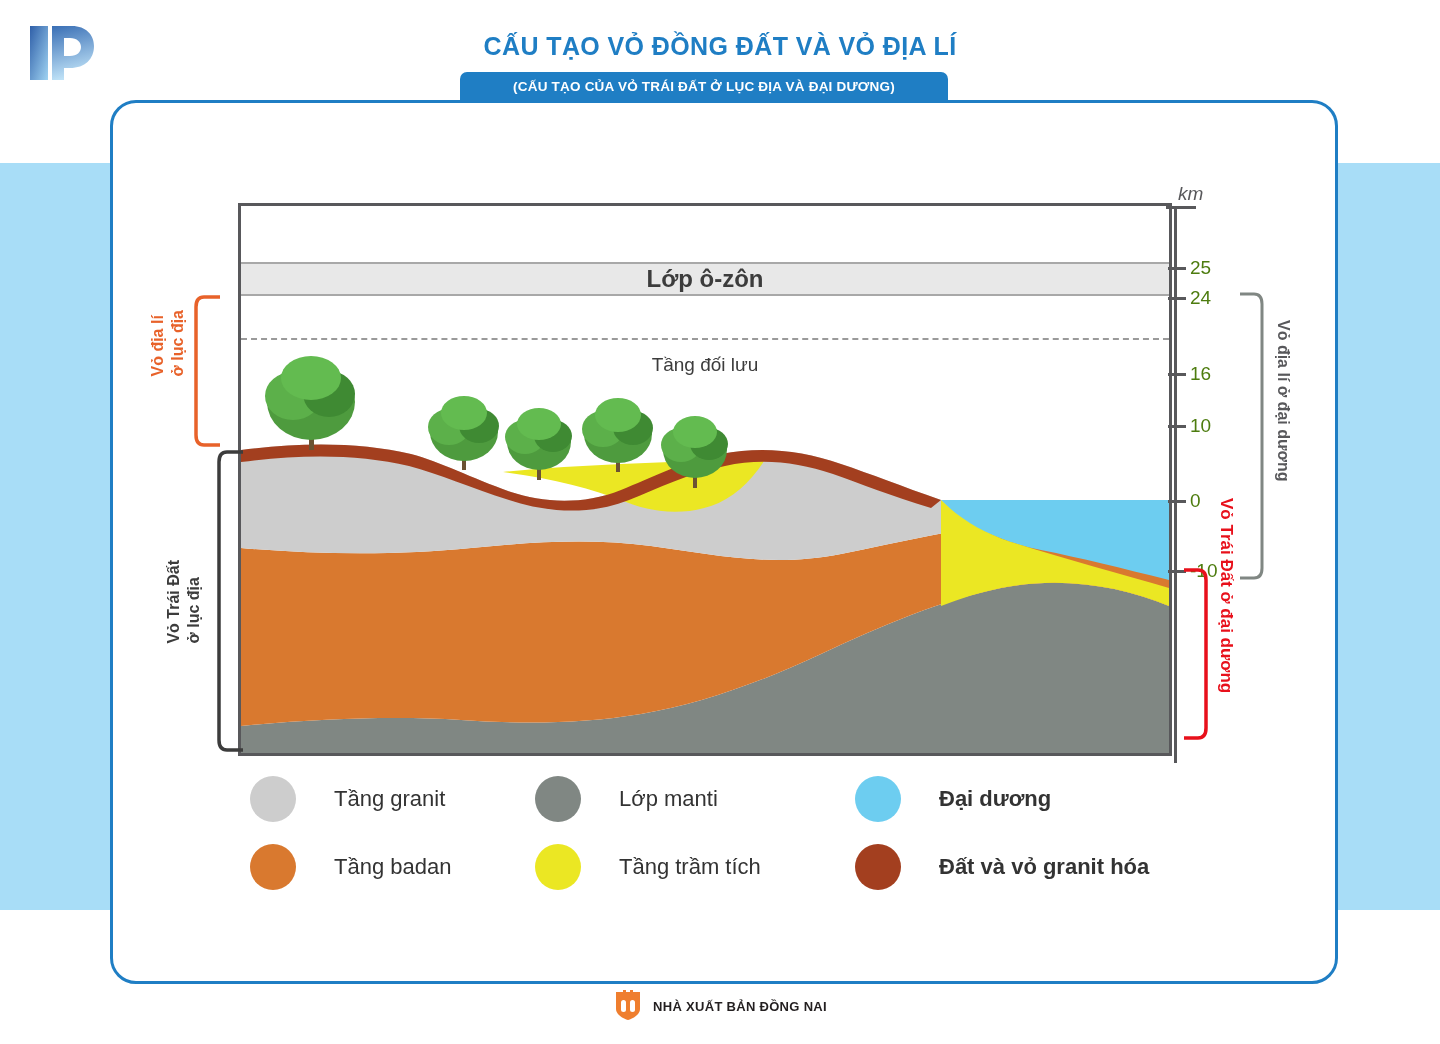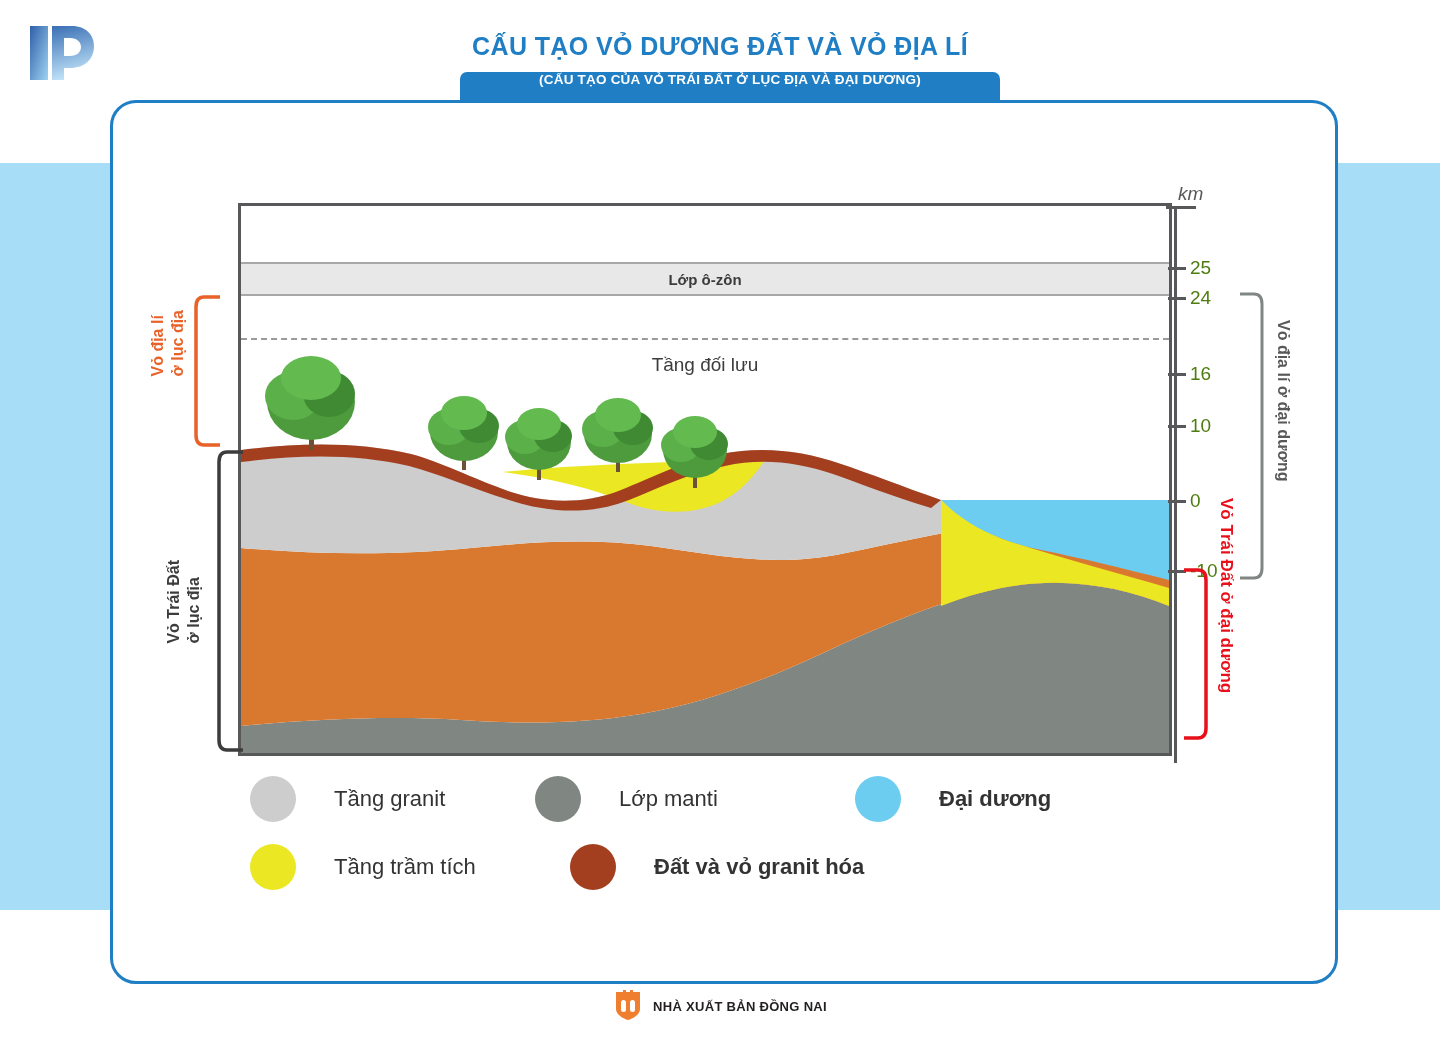--- a/index.html
+++ b/index.html
@@ -11,41 +11,41 @@
   
   .bg-band{position:absolute;left:0;top:163px;width:1440px;height:747px;background:#a8ddf7;z-index:0;}
 
   
   .logo{position:absolute;left:18px;top:18px;width:84px;height:70px;z-index:5;}
   .title{
     position:absolute;left:0;top:32px;width:1440px;text-align:center;
     font-size:25px;font-weight:bold;letter-spacing:.4px;color:#1f7ec4;z-index:5;
   }
   .subtitle-pill{
-    position:absolute;left:460px;top:72px;width:540px;height:28px;
+    position:absolute;left:460px;top:72px;width:488px;height:28px;
     background:#1f7ec4;border-radius:7px 7px 0 0;
-    display:flex;justify-content:center;z-index:5;
+    display:flex;align-items:center;justify-content:center;z-index:5;
   }
   .subtitle-pill span{color:#fff;font-size:13.5px;font-weight:bold;letter-spacing:.2px;}
 
   
   .card{
     position:absolute;left:110px;top:100px;width:1222px;height:878px;
     background:#ffffff;border:3px solid #1f7ec4;border-radius:26px;z-index:2;
   }
 
   
   .frame{
     position:absolute;left:238px;top:203px;width:934px;height:553px;
     border:3px solid #58585b;box-sizing:border-box;background:#fff;z-index:3;overflow:hidden;
   }
   .ozone{position:absolute;left:0;top:56px;width:100%;height:34px;background:#e8e8e8;
          border-top:2px solid #a8a8a8;border-bottom:2px solid #a8a8a8;box-sizing:border-box;}
   .ozone-label{position:absolute;left:0;top:56px;width:100%;height:34px;display:flex;
-               align-items:center;justify-content:center;font-size:15px;font-weight:bold;color:#3c3c3c;}
+               align-items:center;justify-content:center;font-size:24px;font-weight:bold;color:#3c3c3c;}
   .tropo-line{position:absolute;left:0;top:132px;width:100%;height:0;
               border-top:2.5px dashed #9a9a9a;}
   .tropo-label{position:absolute;left:0;top:148px;width:100%;text-align:center;
                font-size:19px;font-weight:normal;color:#3c3c3c;}
   .geo-svg{position:absolute;left:0;top:0;width:100%;height:100%;}
   .trees{position:absolute;left:0;top:0;width:100%;height:100%;}
 
   
   .axis{position:absolute;left:1166px;top:185px;width:120px;height:580px;z-index:4;}
   .axis-unit{position:absolute;left:12px;top:-2px;font-size:19px;color:#58585b;font-style:italic;}
@@ -87,21 +87,21 @@
         <stop offset="0" stop-color="#3a6fb5"></stop>
           <stop offset="1" stop-color="#bfe2f7"></stop>
       </linearGradient>
     </defs>
     <path d="M12 8 h18 v54 h-18 z" fill="url(#lg1)"></path>
     <path d="M34 8 h20 c14 0 22 9 22 20 c0 13 -9 22 -24 22 h-6 v12 h-12 z
              M46 20 v18 h6 c7 0 11 -4 11 -9 c0 -5 -4 -9 -11 -9 z" fill="url(#lg2)"></path>
   </svg>
 </div>
 
-<div class="title">CẤU TẠO VỎ DƯƠNG ĐẤT VÀ VỎ ĐỊA LÍ</div>
+<div class="title">CẤU TẠO VỎ ĐỒNG ĐẤT VÀ VỎ ĐỊA LÍ</div>
 <div class="subtitle-pill">
   <span>(CẤU TẠO CỦA VỎ TRÁI ĐẤT Ở LỤC ĐỊA VÀ ĐẠI DƯƠNG)</span>
 </div>
 
 <div class="card"></div>
 
 <div class="frame">
 
   <div class="ozone"></div>
   <div class="ozone-label">Lớp ô-zôn</div>
@@ -278,20 +278,24 @@
     <div class="legend-item col2">
       <span class="dot" style="background:#808783"></span>
       <span class="lbl">Lớp manti</span>
     </div>
     <div class="legend-item col3">
       <span class="dot" style="background:#6dcdf0"></span>
       <span class="lbl">Đại dương</span>
     </div>
   </div>
   <div class="legend-row">
+    <div class="legend-item col1">
+      <span class="dot" style="background:#d9792f"></span>
+      <span class="lbl">Tầng badan</span>
+    </div>
     <div class="legend-item col2">
       <span class="dot" style="background:#ebe723"></span>
       <span class="lbl">Tầng trầm tích</span>
     </div>
     <div class="legend-item col3">
       <span class="dot" style="background:#a33f1f"></span>
       <span class="lbl">Đất và vỏ granit hóa</span>
     </div>
   </div>
 </div>

